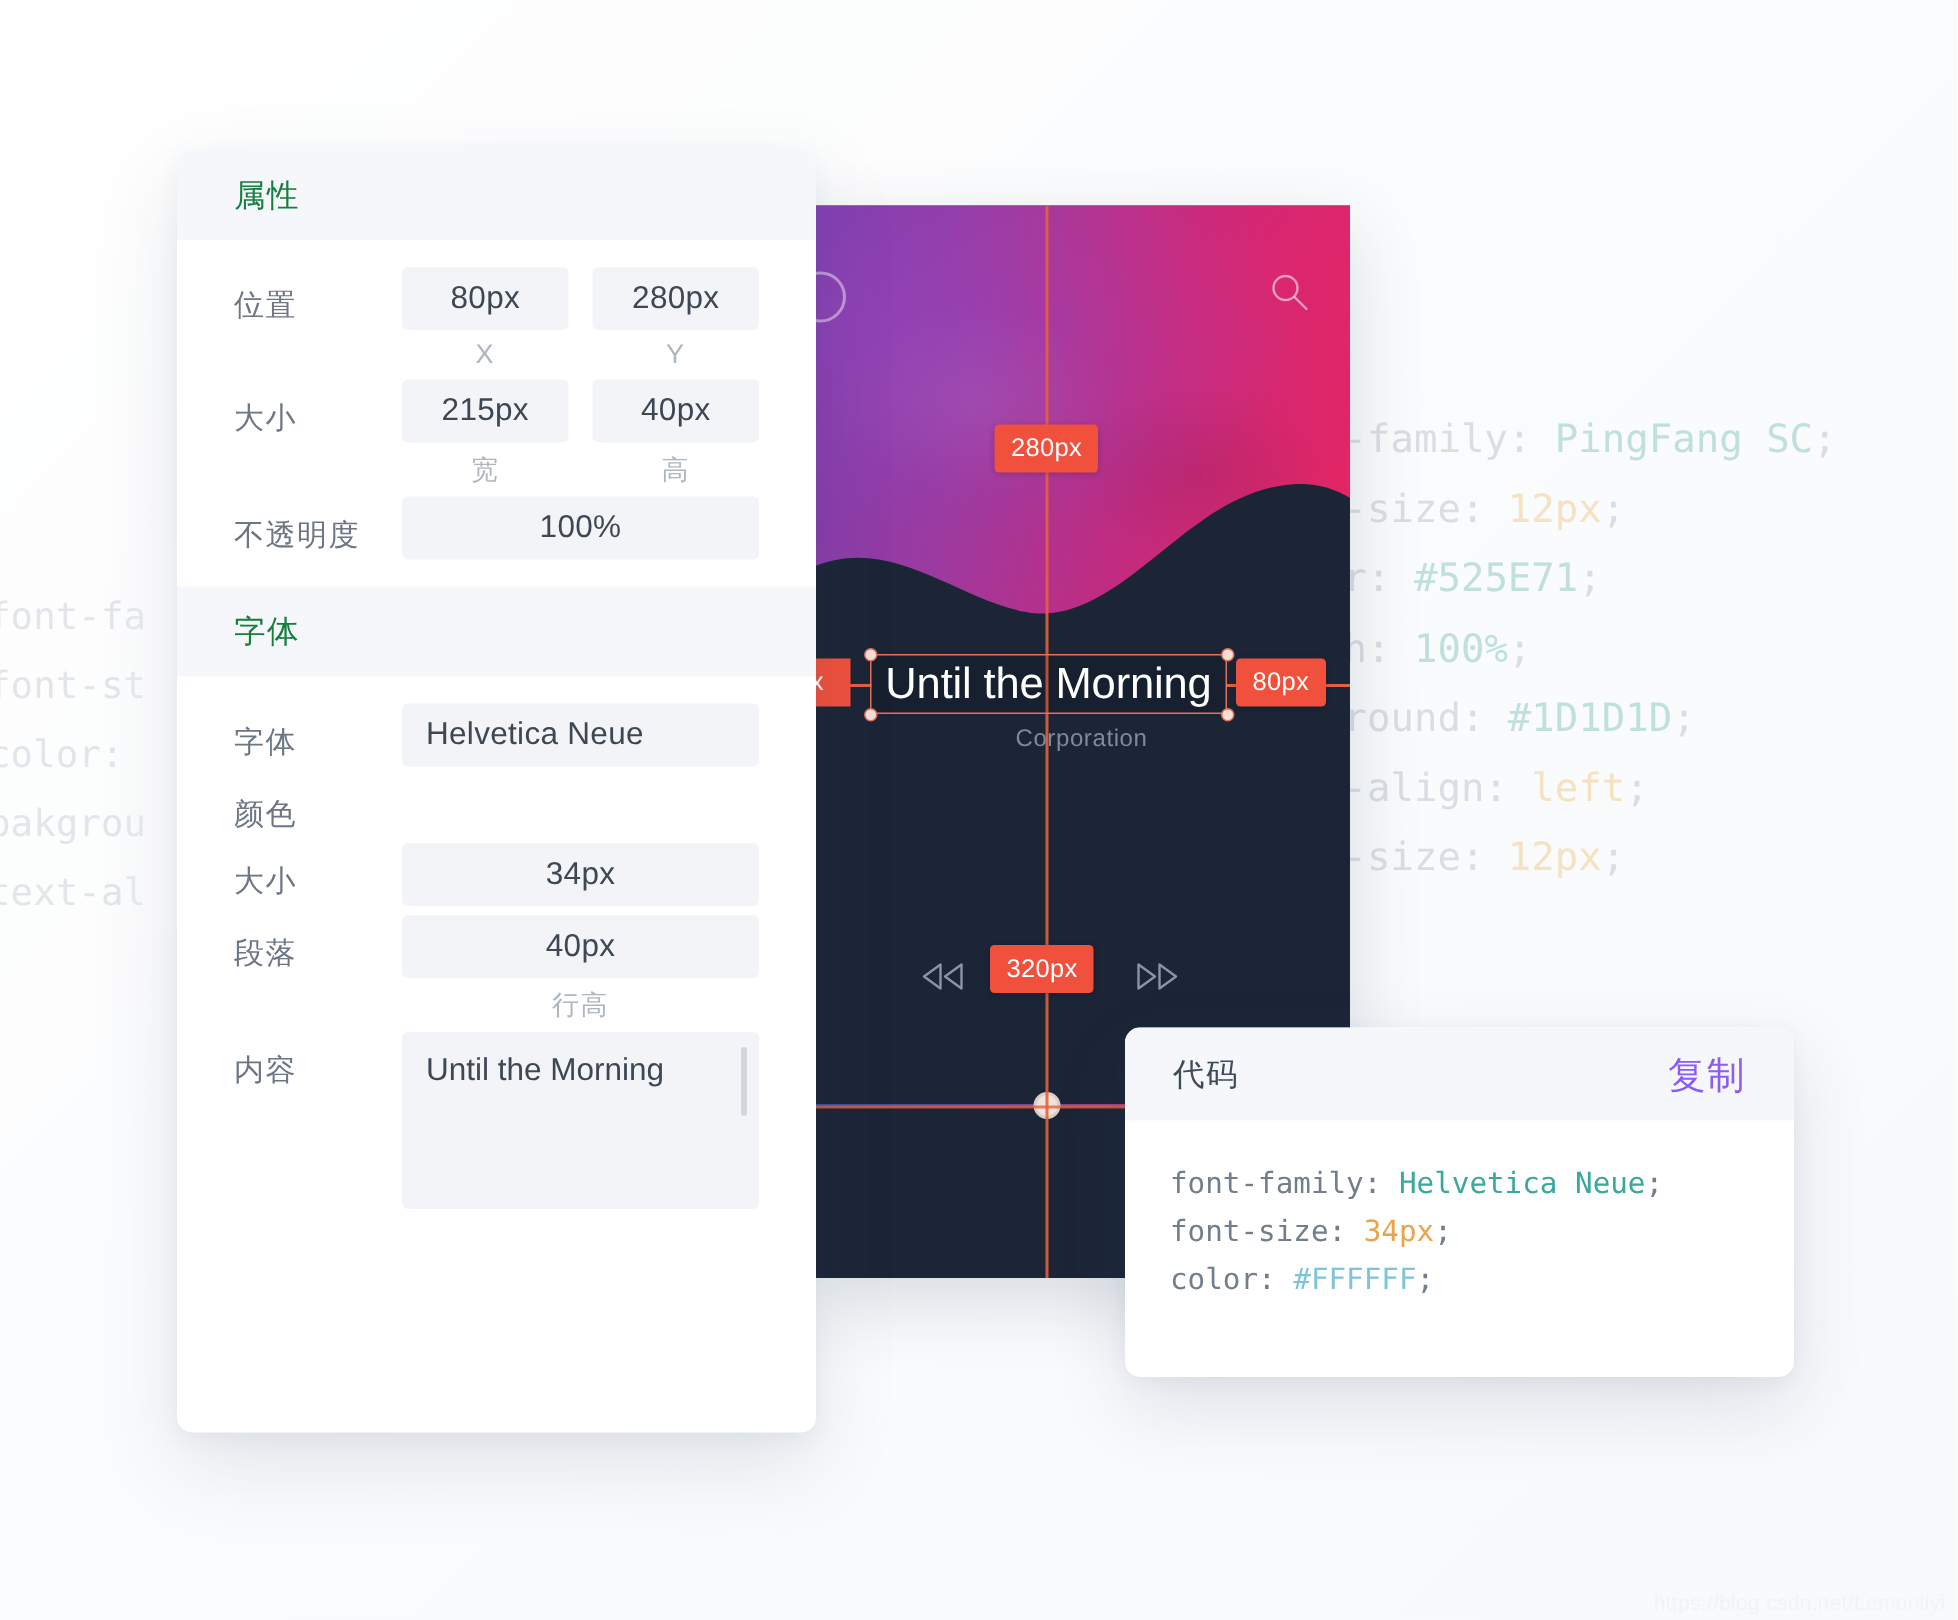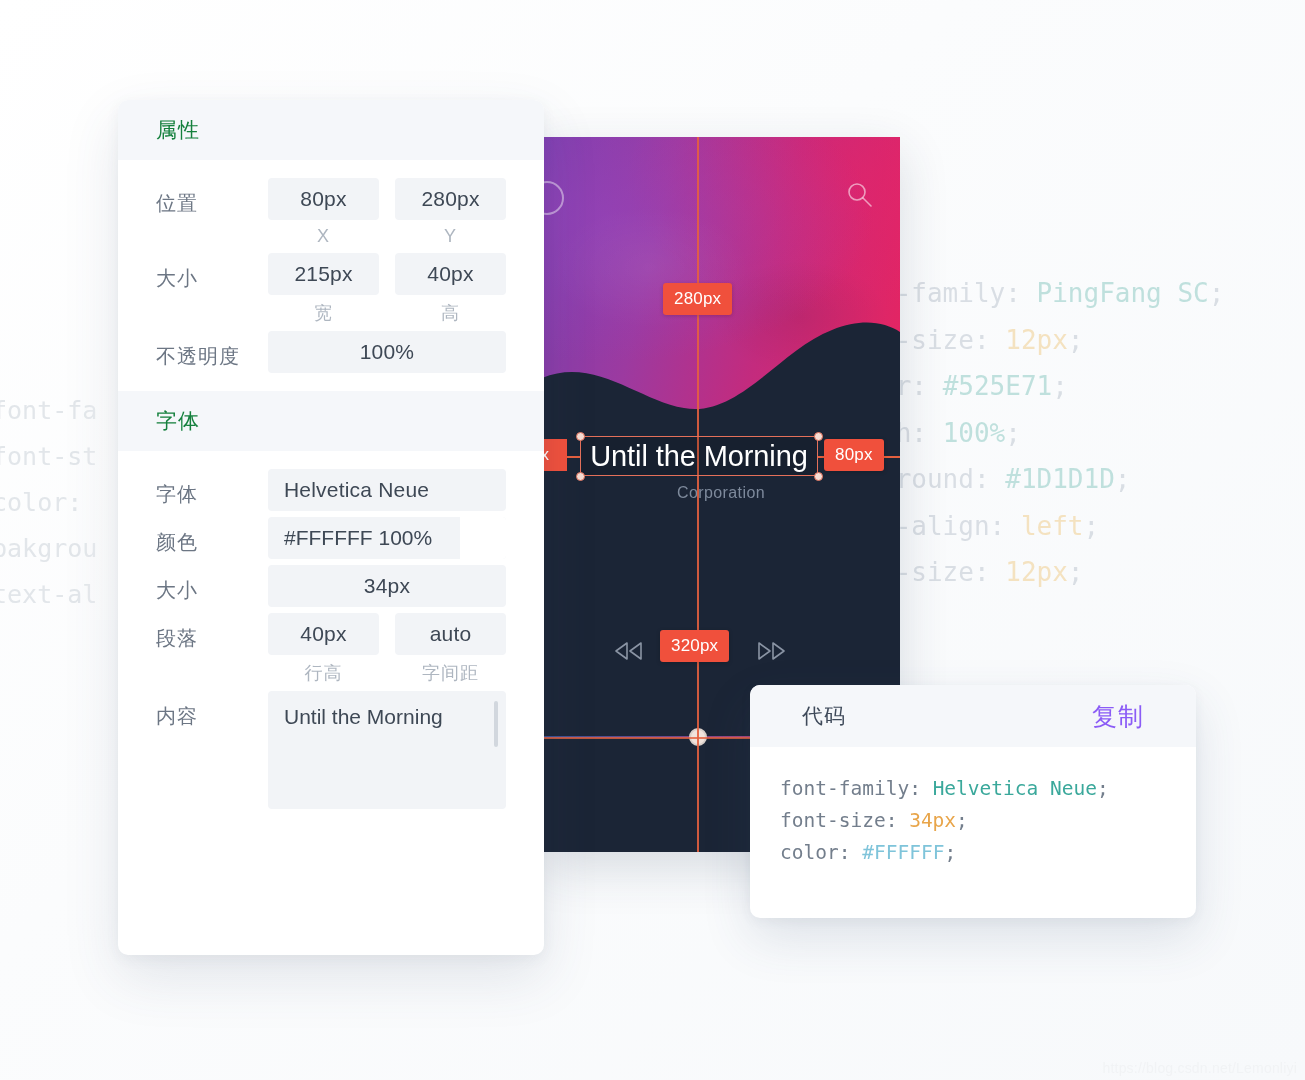--- a/index.html
+++ b/index.html
@@ -338,21 +338,21 @@
     border-radius: 10px;
     box-shadow: 0 20px 50px rgba(60,80,110,0.14), 0 3px 12px rgba(60,80,110,0.06);
     overflow: hidden;
   }
   .code-head {
     height: 62px;
     background: #f5f7fa;
     display: flex;
     align-items: center;
     justify-content: space-between;
-    padding: 0 52px;
+    padding: 0 32px;
   }
   .code-title { color: #3f4a5a; font-size: 21px; letter-spacing: 1px; }
   .code-copy { color: #8b5cf6; font-size: 25px; letter-spacing: 1px; cursor: pointer; }
   .code-body {
     padding: 26px 30px;
     font-family: "DejaVu Sans Mono", "Liberation Mono", monospace;
     font-size: 19.5px;
     line-height: 32px;
     color: #737e8c;
     white-space: pre;
@@ -493,49 +493,37 @@
         <div class="row-label">字体</div>
         <div class="fields">
           <div class="fieldwrap">
             <div class="field left-al">Helvetica Neue</div>
           </div>
         </div>
       </div>
 
       <div class="row">
         <div class="row-label">颜色</div>
-        <div class="fields">
-          <div class="fieldwrap">
-            <div class="color-field">
-              <div class="color-text">#FFFFFF 100%</div>
-              <div class="swatch"></div>
-            </div>
-          </div>
-        </div>
       </div>
 
       <div class="row">
         <div class="row-label">大小</div>
         <div class="fields">
           <div class="fieldwrap">
             <div class="field field-wide">34px</div>
           </div>
         </div>
       </div>
 
       <div class="row">
         <div class="row-label">段落</div>
         <div class="fields">
           <div class="fieldwrap">
             <div class="field">40px</div>
             <div class="sub">行高</div>
-          </div>
-          <div class="fieldwrap">
-            <div class="field">auto</div>
-            <div class="sub">字间距</div>
           </div>
         </div>
       </div>
 
       <div class="row">
         <div class="row-label">内容</div>
         <div class="fields">
           <div class="fieldwrap">
             <div class="textarea-box">
               <span>Until the Morning</span>

